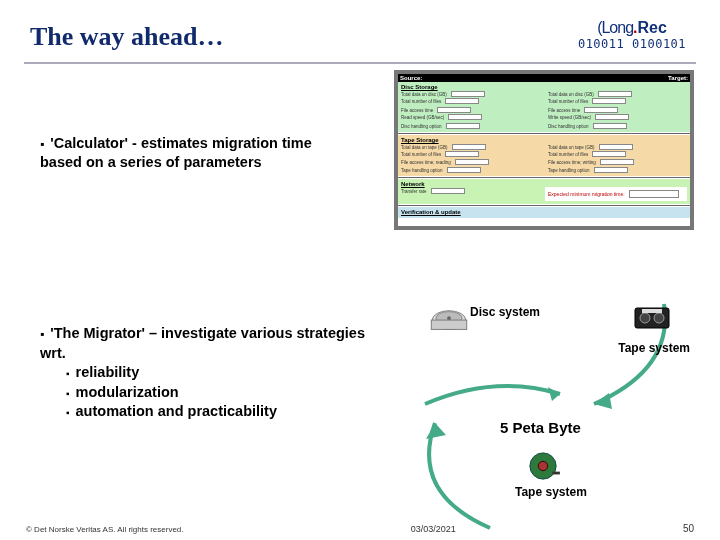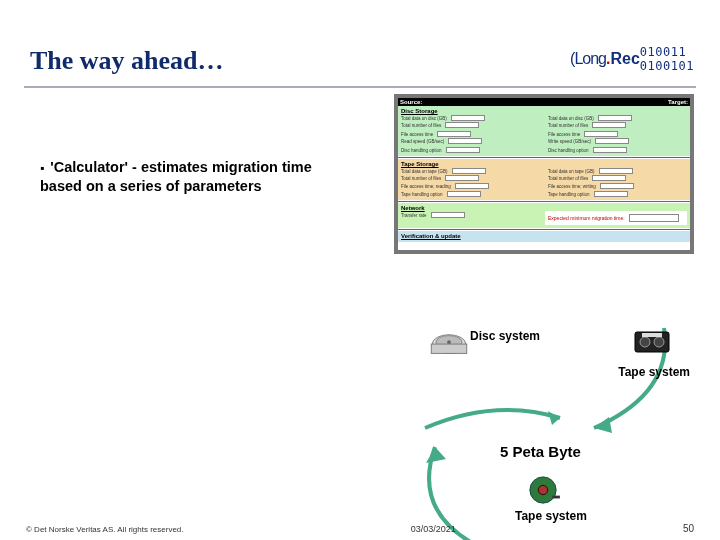--- a/index.html
+++ b/index.html
@@ -4,21 +4,21 @@
 <style>
   * { box-sizing: border-box; margin: 0; padding: 0; }
   body {
     width: 720px; height: 540px;
     font-family: Arial, Helvetica, sans-serif;
     background: #fff; color: #000;
     position: relative; overflow: hidden;
   }
   .header { padding: 18px 28px 6px 30px; display:flex; justify-content:space-between; align-items:flex-end; }
   .title { font-family: "Times New Roman", serif; font-size: 26px; font-weight: bold; color: #102a6b; }
-  .logo { width: 120px; height: 34px; display:flex; flex-direction:row; align-items:center; justify-content:center;margin-top:24px; }
+  .logo { width: 120px; height: 34px; display:flex; flex-direction:column; align-items:center; justify-content:center; }
   .logo-top { font-family: Arial; font-weight:bold; color:#113079; font-size:16px; }
   .logo-top .lo { font-weight:400; letter-spacing:-1px;}
   .logo-top .dot{ color:#b00; }
   .logo-bits { font-family: monospace; font-size:12px; color:#113079; letter-spacing:0.5px;}
   .rule { border: none; border-top: 2px solid #aab; margin: 4px 24px 0 24px; }
 
   .body { position:relative; width:100%; height: 430px; }
 
   .bullets1 { position:absolute; left:40px; top:70px; width:310px; font-size:14.5px; font-weight:bold; line-height:1.3;}
   .bullets2 { position:absolute; left:40px; top:260px; width:330px; font-size:14.5px; font-weight:bold; line-height:1.35;}
@@ -77,20 +77,28 @@
   </div>
 </div>
 <hr class="rule">
 
 <div class="body">
 
   <div class="bullets1">
     <div class="sq">'Calculator' - estimates migration time based on a series of parameters</div>
   </div>
 
+  <div class="bullets2">
+    <div class="sq">'The Migrator' – investigate various strategies wrt.</div>
+    <div class="sub">
+      <div class="sq">reliability</div>
+      <div class="sq">modularization</div>
+      <div class="sq">automation and practicability</div>
+    </div>
+  </div>
 
   <div class="calc">
     <div class="hdr">
       <div class="hcell">Source:</div>
       <div class="hcell r">Target:</div>
     </div>
     <div class="sect disc1">
       <div class="lab">Disc Storage</div>
       <div class="rowpair">
         <div class="col">

